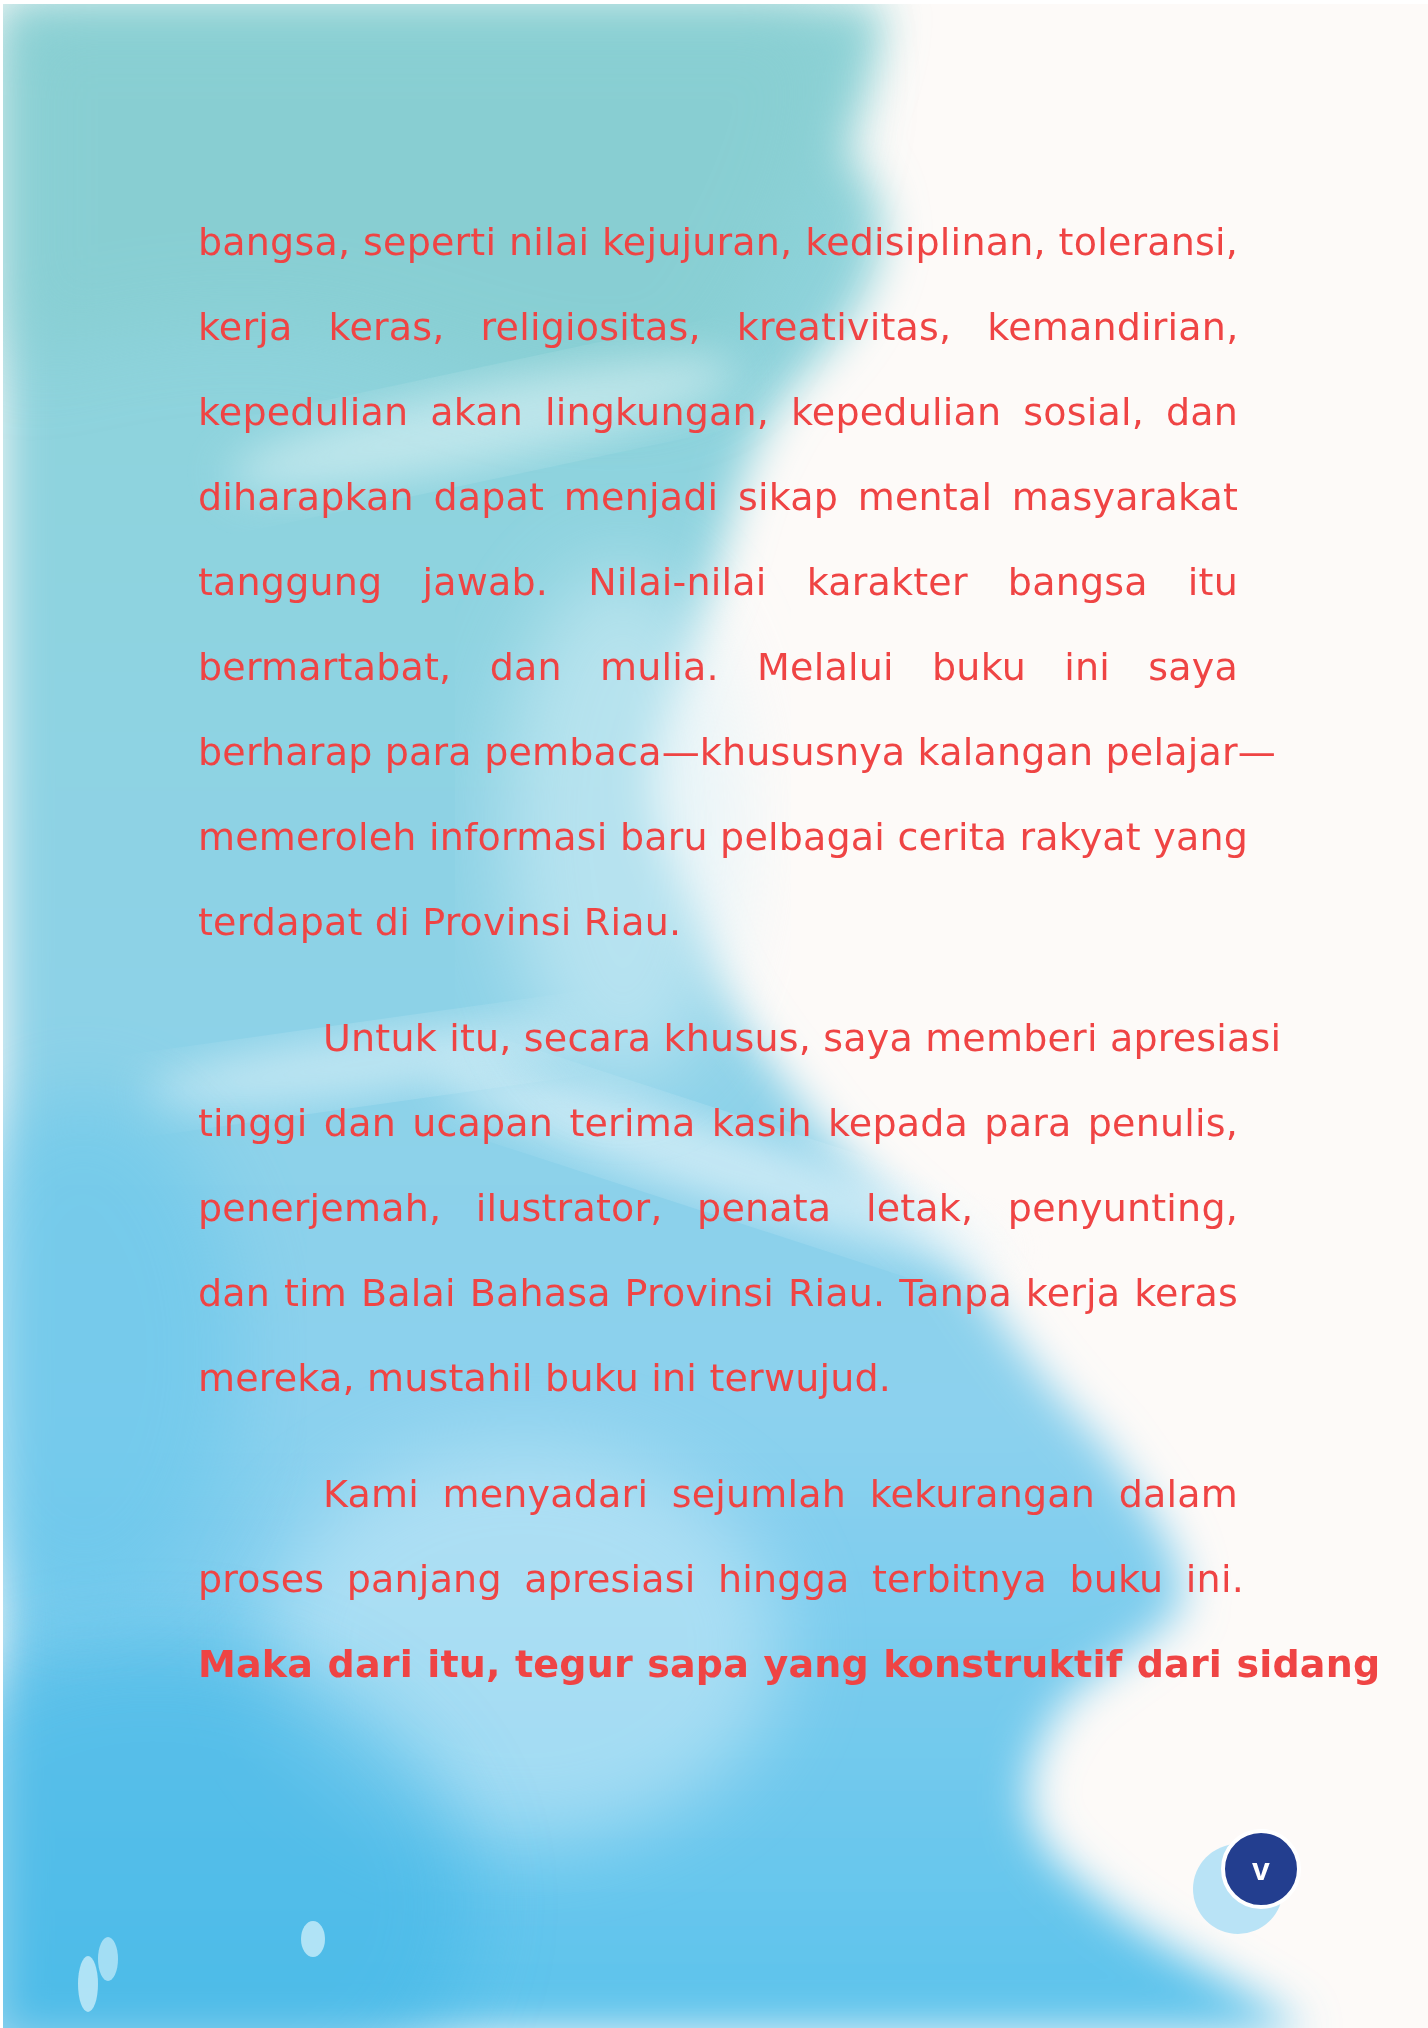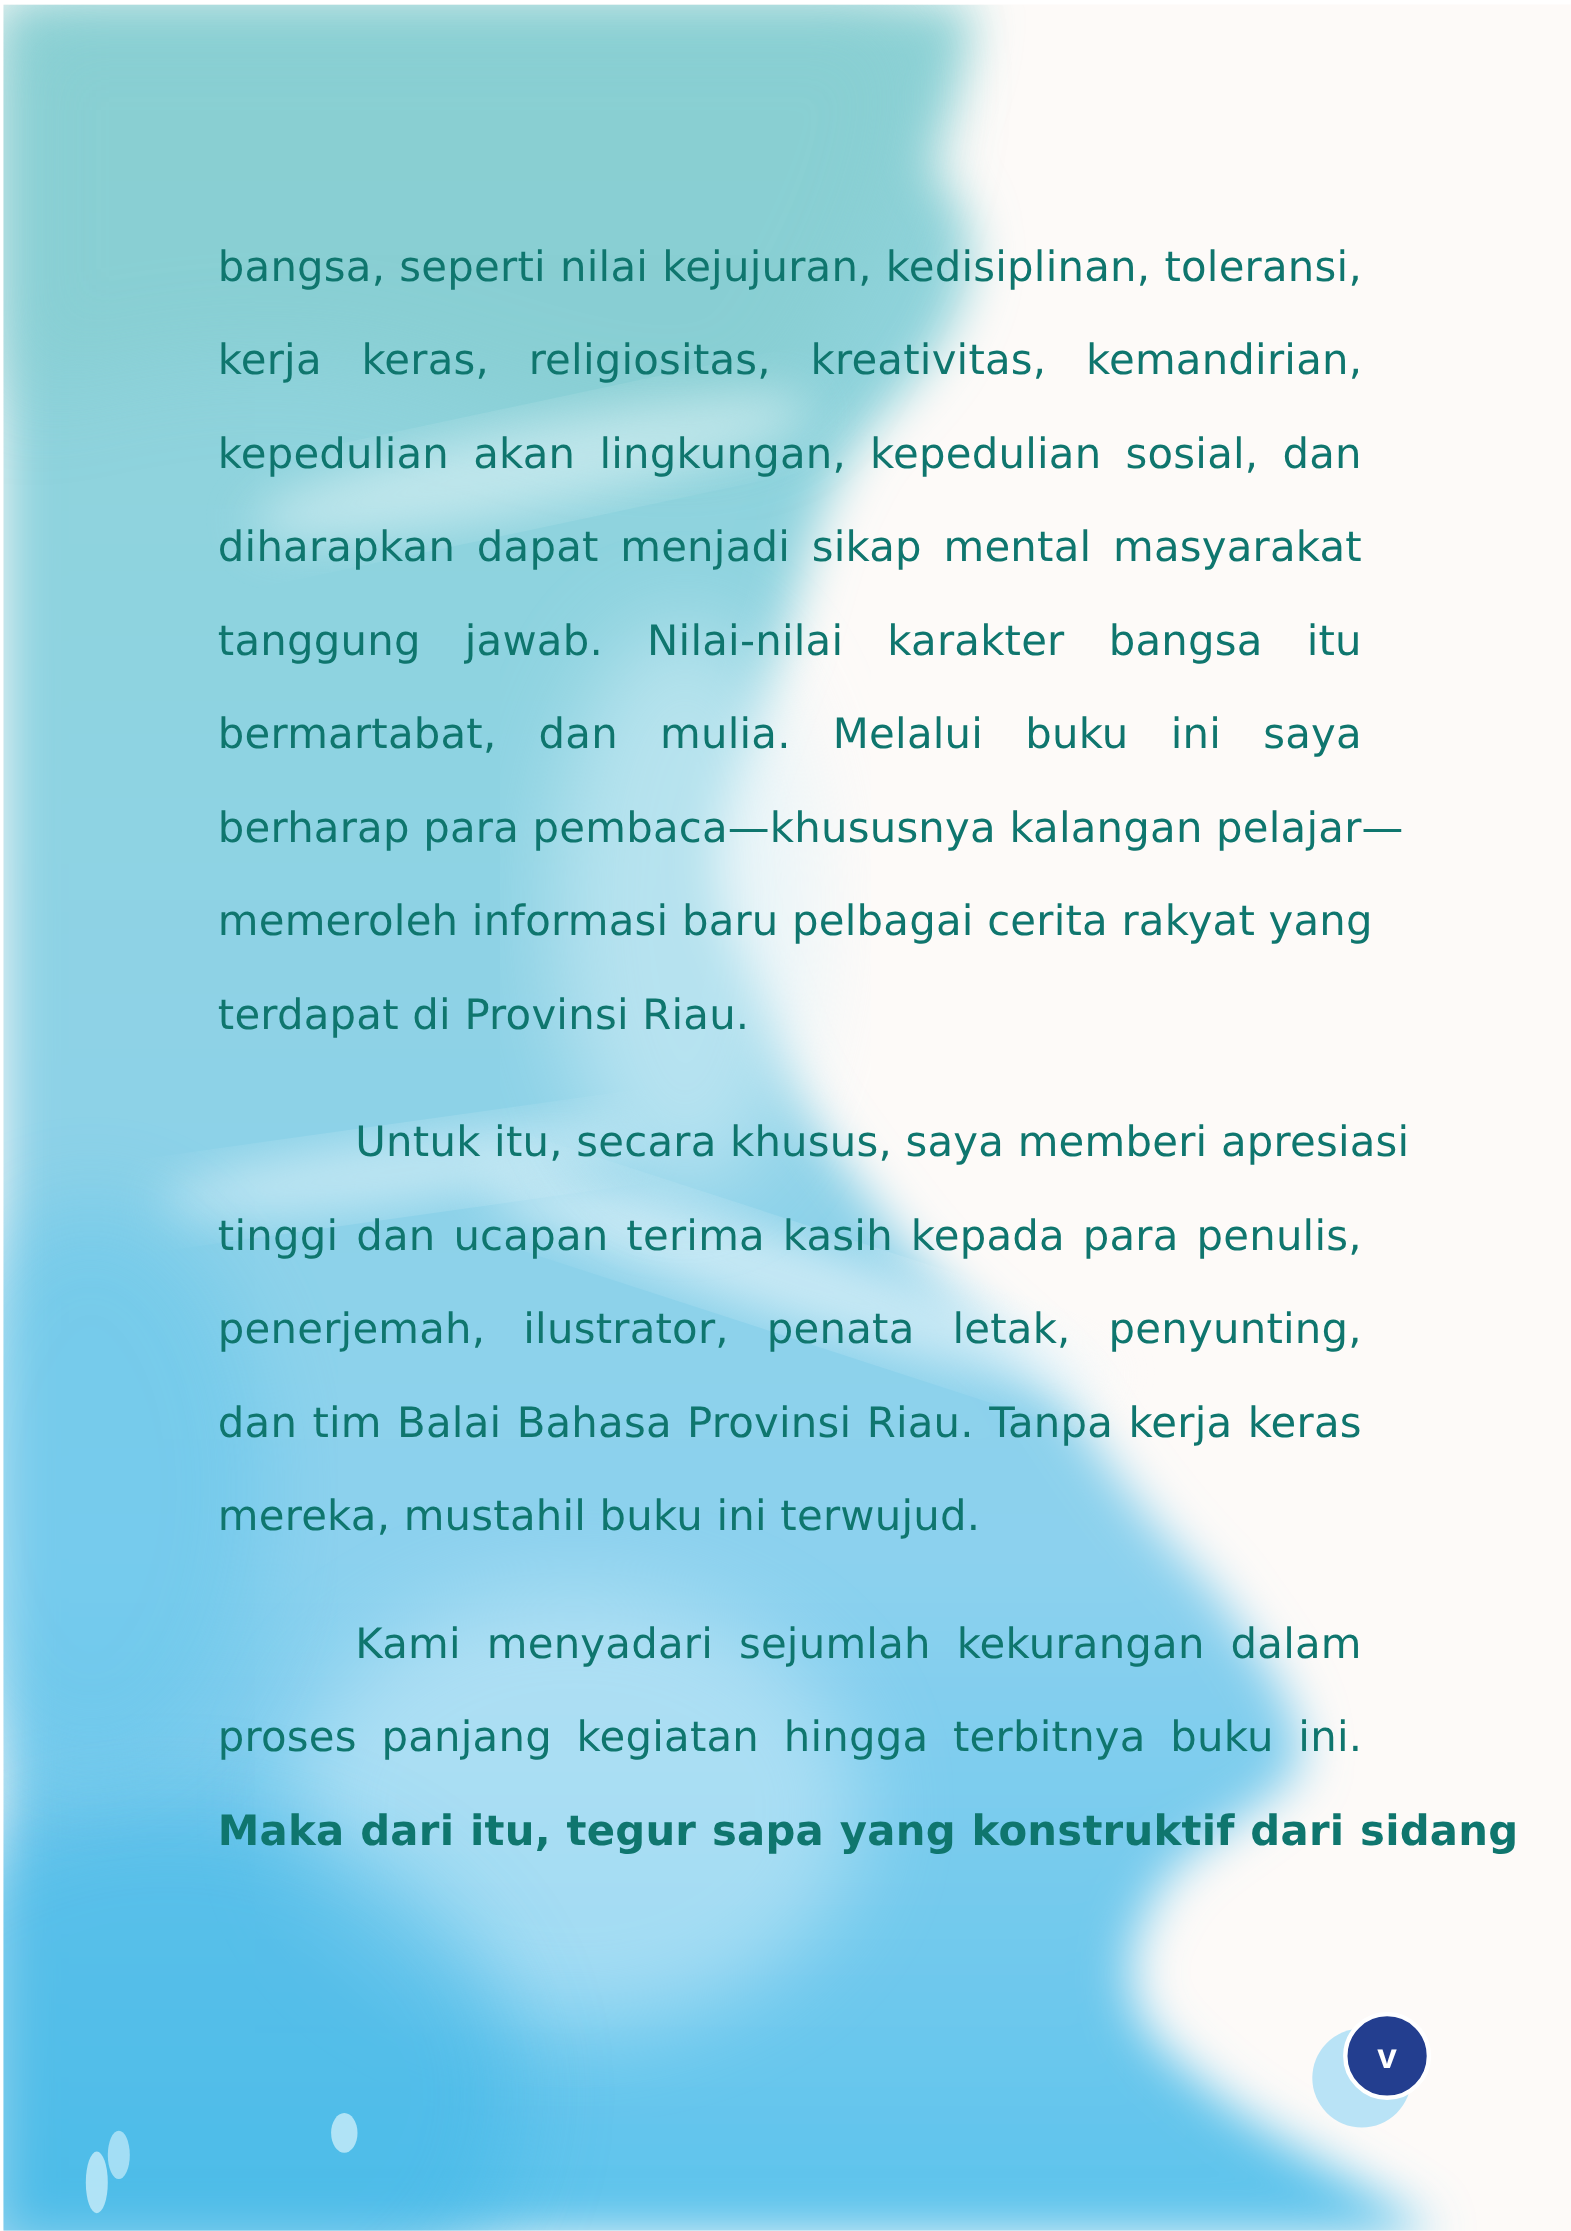--- a/index.html
+++ b/index.html
@@ -30,21 +30,21 @@
       position: absolute;
       left: 0; top: 0;
       width: 1428px; height: 2028px;
       pointer-events: none;
     }
     .text-block {
       position: absolute;
       left: 195px;
       top: 196px;
       width: 1040px;
-      color: #0f766e;
+      color: #ef4444;
       font-size: 38px;
       line-height: 85px;
       letter-spacing: 0.2px;
     }
     .para {
       margin: 0;
       text-align: justify;
       text-align-last: justify;
     }
     .line {
@@ -151,21 +151,21 @@
       <span class="line indent" style="display: block; word-spacing: 0px;">Untuk itu, secara khusus, saya memberi apresiasi</span>
       <span class="line" style="display: block; word-spacing: 4px;">tinggi dan ucapan terima kasih kepada para penulis,</span>
       <span class="line" style="display: block; word-spacing: 22.25px;">penerjemah, ilustrator, penata letak, penyunting,</span>
       <span class="line" style="display: block; word-spacing: 1.625px;">dan tim Balai Bahasa Provinsi Riau. Tanpa kerja keras</span>
       <span class="line left">mereka, mustahil buku ini terwujud.</span>
     </p>
     <div class="gap"></div>
 
     <p class="para">
       <span class="line indent" style="display: block; word-spacing: 11.25px;">Kami menyadari sejumlah kekurangan dalam</span>
-      <span class="line" style="display: block; word-spacing: 10.1667px;">proses panjang kegiatan hingga terbitnya buku ini.</span>
+      <span class="line" style="display: block; word-spacing: 10.1667px;">proses panjang apresiasi hingga terbitnya buku ini.</span>
       <span class="line" style="display: block; word-spacing: 0.875px; font-weight: bold;">Maka dari itu, tegur sapa yang konstruktif dari sidang</span>
     </p>
   </div>
 
   <div class="page-badge">
     <div class="badge-back"></div>
     <div class="badge-front">v</div>
   </div>
 </div>
 

